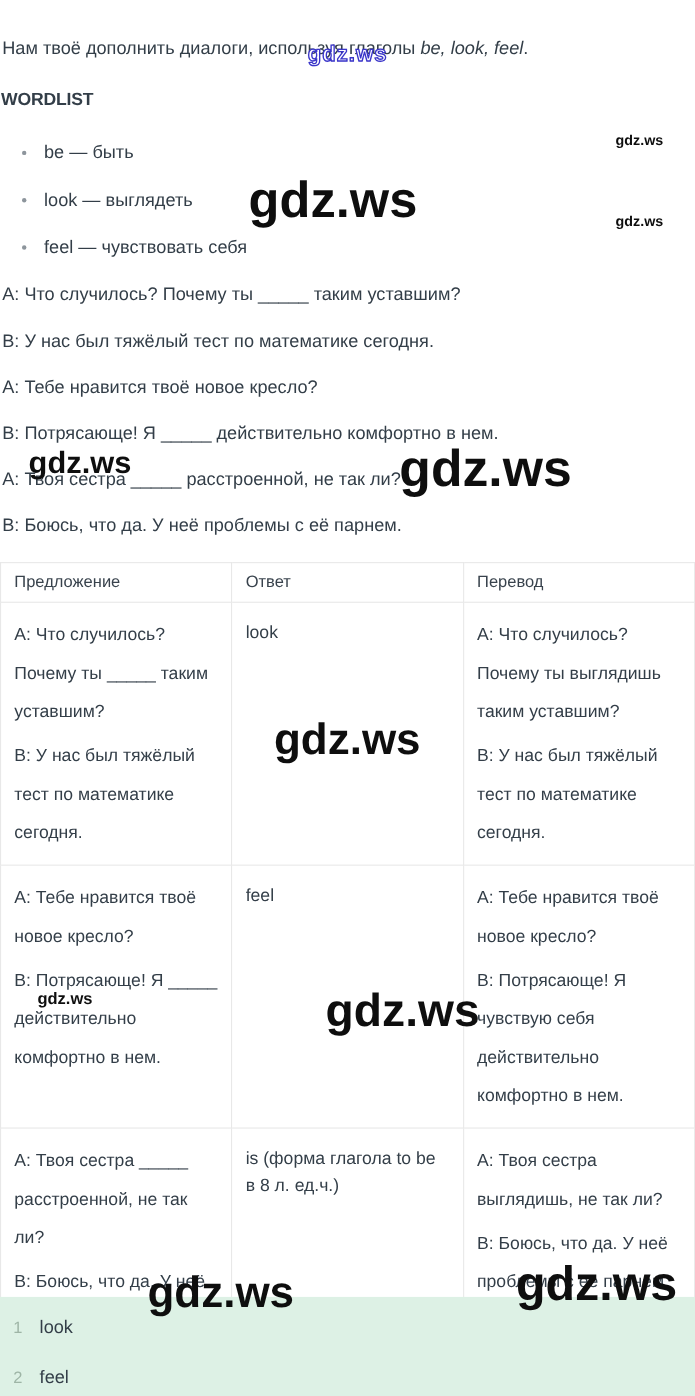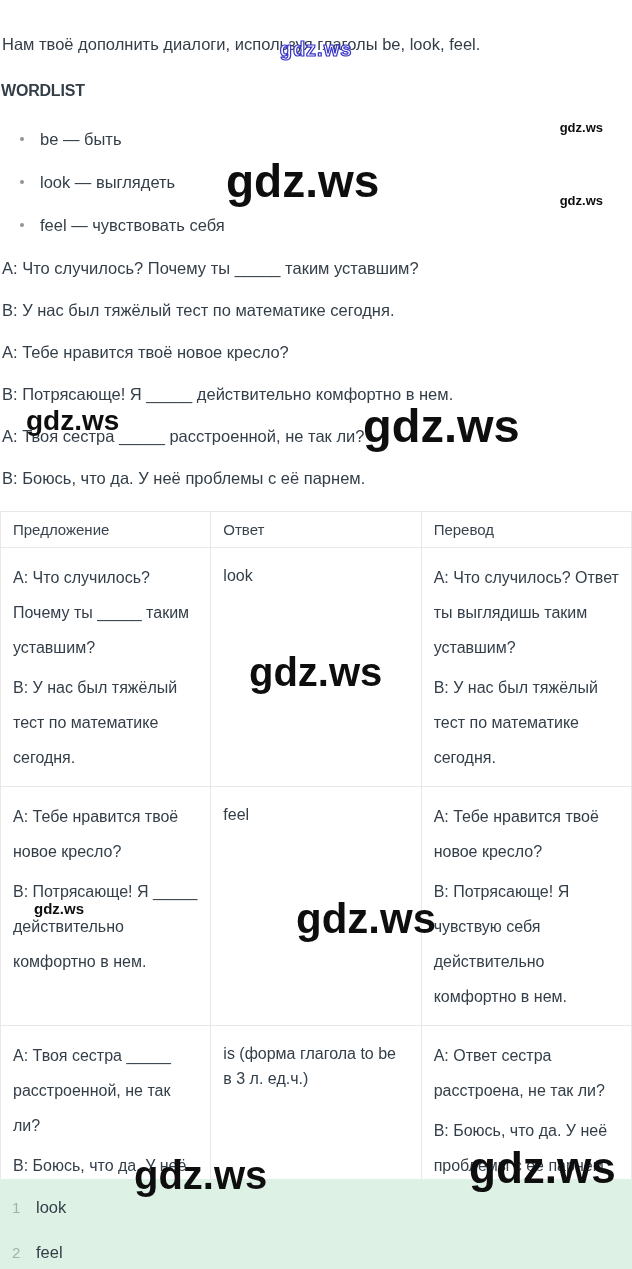--- a/index.html
+++ b/index.html
@@ -28,21 +28,21 @@
   .wm-med-left{ top: 373px; left: 26px;  font-size: 28px; }
   .wm-big-2   { top: 368px; left: 363px; font-size: 47px; }
   .wm-big-3   { top: 618px; left: 249px; font-size: 40px; }
   .wm-sm-2    { top: 867px; left: 34px;  font-size: 15px; }
   .wm-big-4   { top: 864px; left: 296px; font-size: 42px; }
   .wm-big-5   { top: 1121px; left: 134px; font-size: 40px; }
   .wm-big-6   { top: 1112px; left: 469px; font-size: 44px; }
 
   
   .intro { margin: 34px 2px 0; font-size: 16.5px; line-height: 20px; }
-  .intro .it { }
+  .intro .it { font-style: italic; }
 
   .wordlist-title { margin: 28px 0 0 1px; font-size: 16px; font-weight: 700; letter-spacing: -0.2px; }
 
   ul.wordlist { list-style: none; margin: 30px 0 0; }
   ul.wordlist li { position: relative; padding-left: 40px; margin-bottom: 25px; font-size: 16.5px; line-height: 18px; }
   ul.wordlist li .dot {
     position: absolute; left: 20px; top: 7px;
     width: 4px; height: 4px; border-radius: 50%; background: #8d959c;
   }
 
@@ -122,21 +122,21 @@
     <tbody>
       <tr class="row-1">
         <td>
           <p>A: Что случилось? Почему ты _____ таким уставшим?</p>
           <p>B: У нас был тяжёлый тест по математике сегодня.</p>
         </td>
         <td class="col-answer">
           <p>look</p>
         </td>
         <td>
-          <p>A: Что случилось? Ответ ты выглядишь таким уставшим?</p>
+          <p>A: Что случилось? Почему ты выглядишь таким уставшим?</p>
           <p>B: У нас был тяжёлый тест по математике сегодня.</p>
         </td>
       </tr>
       <tr class="row-2">
         <td>
           <p>A: Тебе нравится твоё новое кресло?</p>
           <p>B: Потрясающе! Я _____ действительно комфортно в нем.</p>
         </td>
         <td class="col-answer">
           <p>feel</p>
@@ -145,24 +145,24 @@
           <p>A: Тебе нравится твоё новое кресло?</p>
           <p>B: Потрясающе! Я чувствую себя действительно комфортно в нем.</p>
         </td>
       </tr>
       <tr class="row-3">
         <td>
           <p>A: Твоя сестра _____ расстроенной, не так ли?</p>
           <p>B: Боюсь, что да. У неё проблемы с её парнем.</p>
         </td>
         <td class="col-answer">
-          <p>is (форма глагола to be в 3 л. ед.ч.)</p>
+          <p>is (форма глагола to be в 8 л. ед.ч.)</p>
         </td>
         <td>
-          <p>A: Ответ сестра расстроена, не так ли?</p>
+          <p>A: Твоя сестра выглядишь, не так ли?</p>
           <p>B: Боюсь, что да. У неё проблемы с её парнем.</p>
         </td>
       </tr>
     </tbody>
   </table>
 
   <div class="answers-panel">
     <div class="answer-row">
       <span class="num">1</span>
       <span class="word">look</span>

